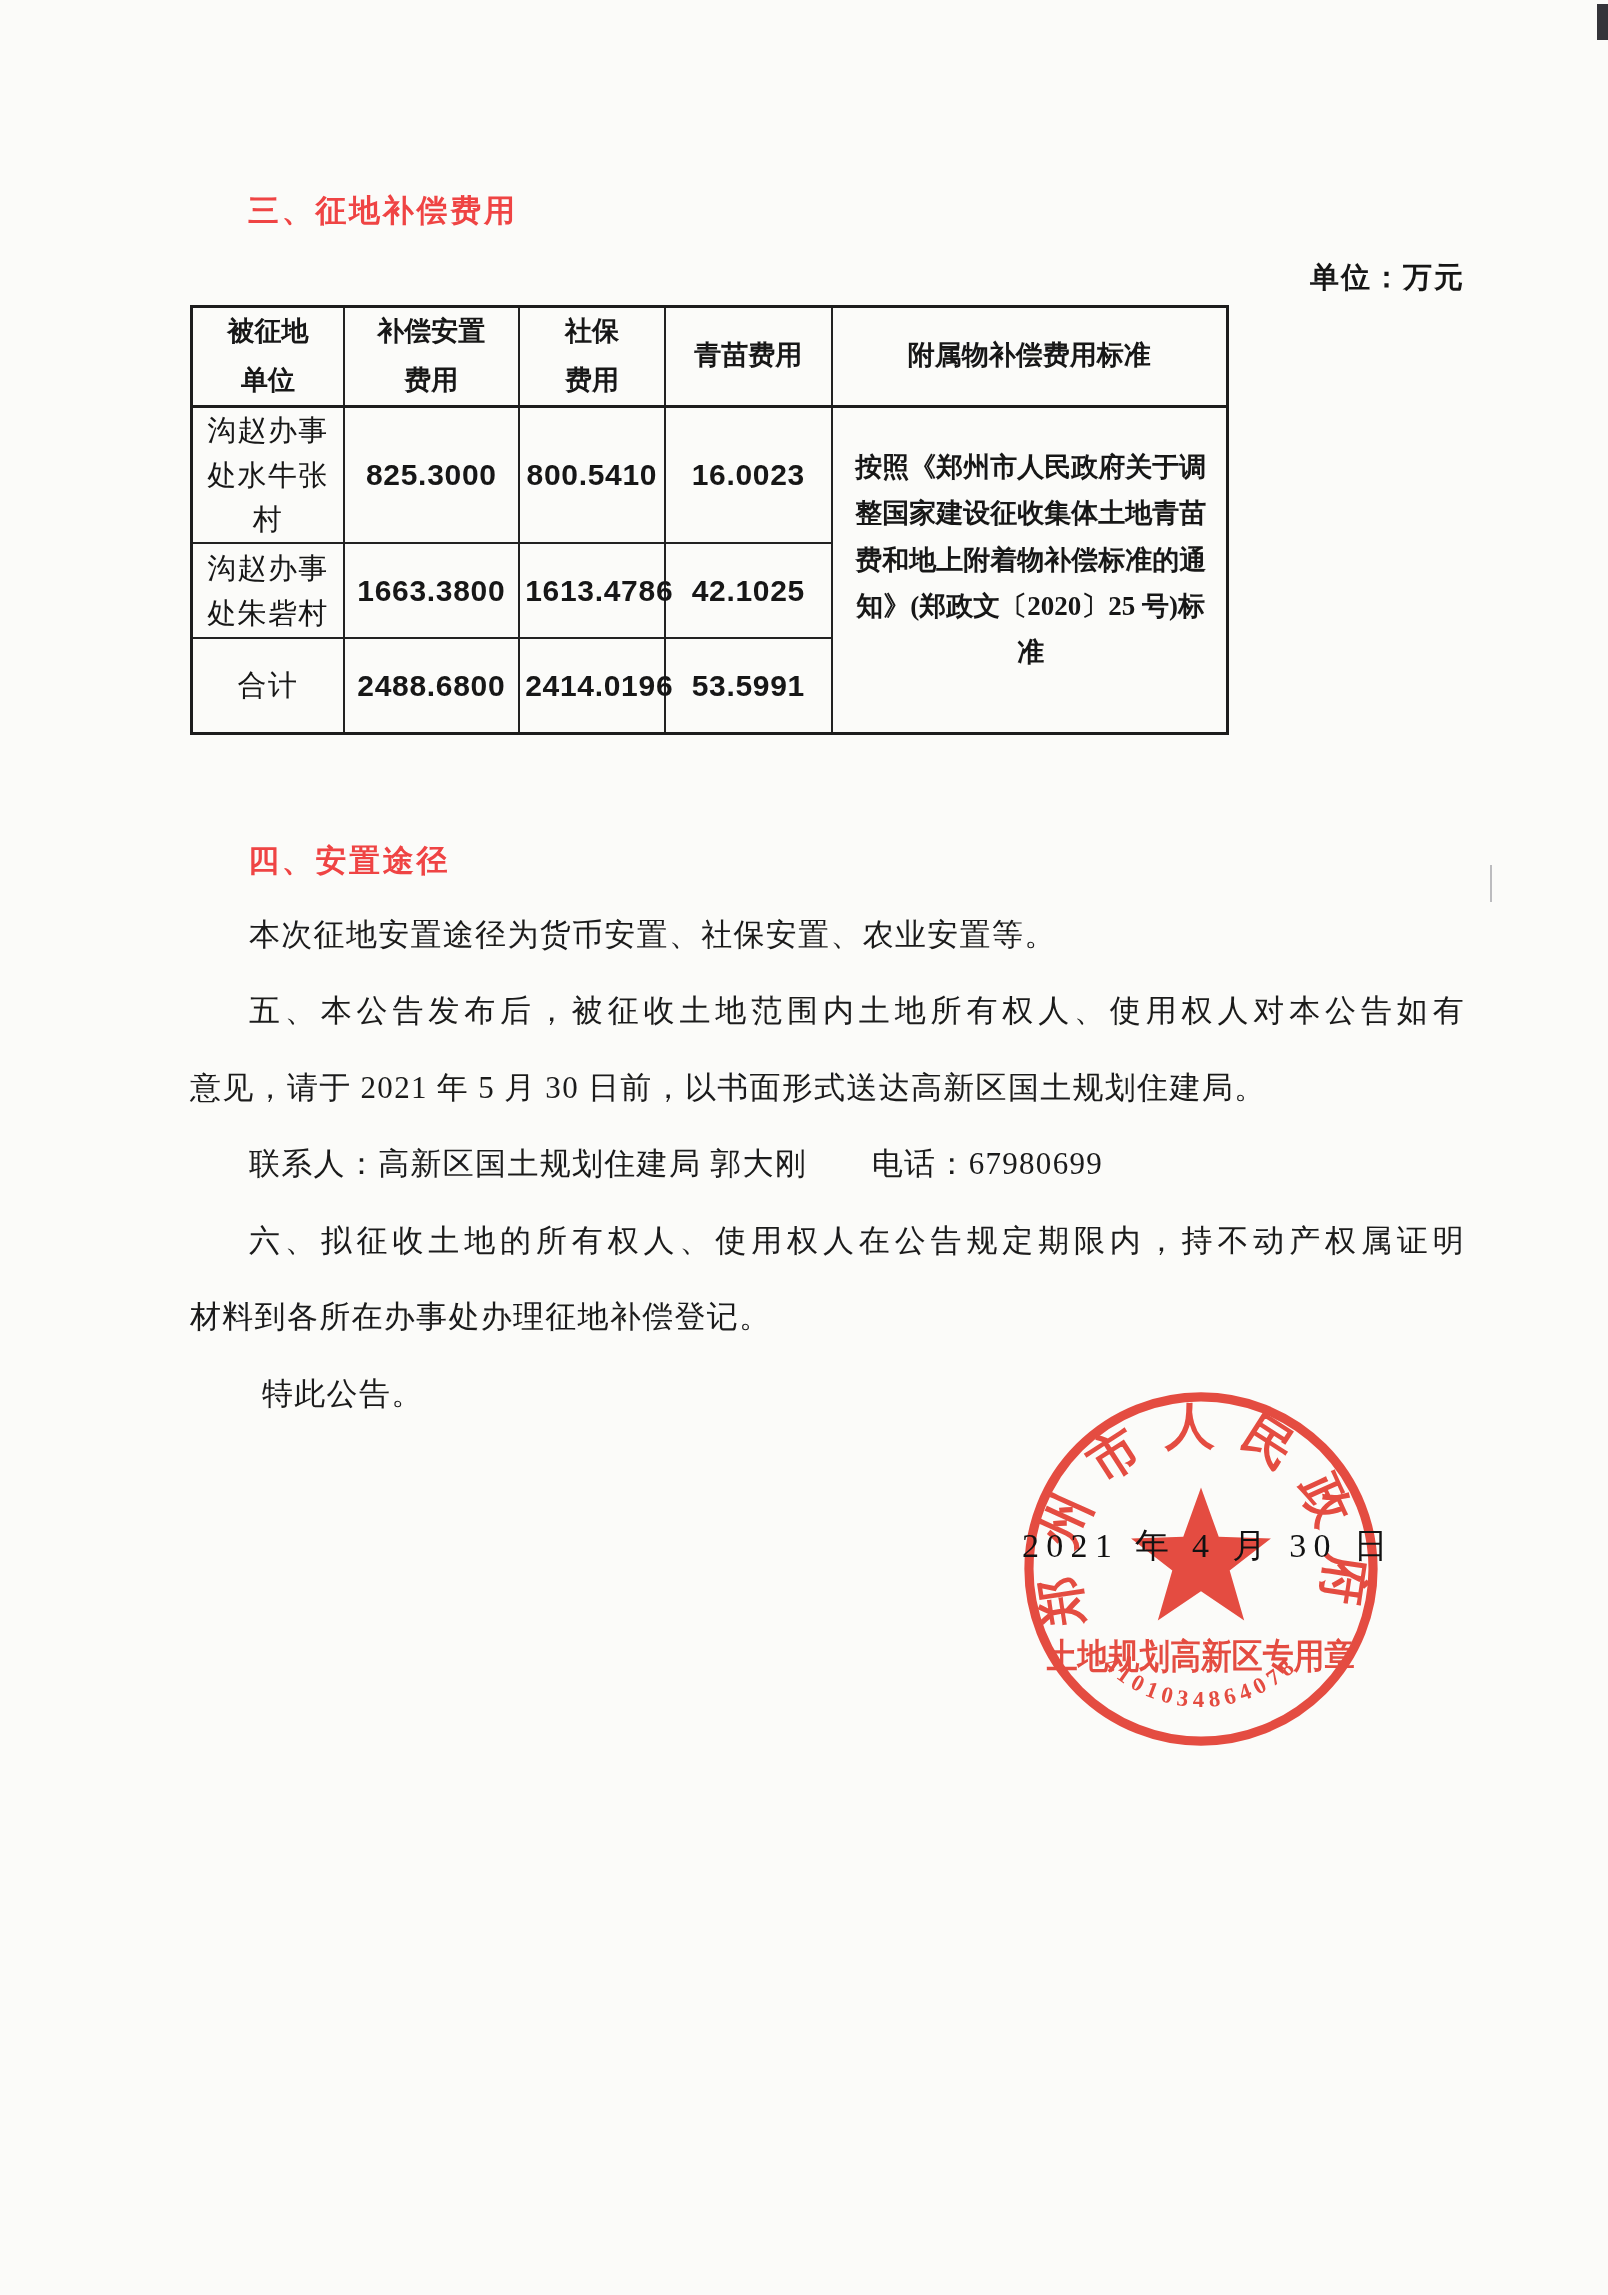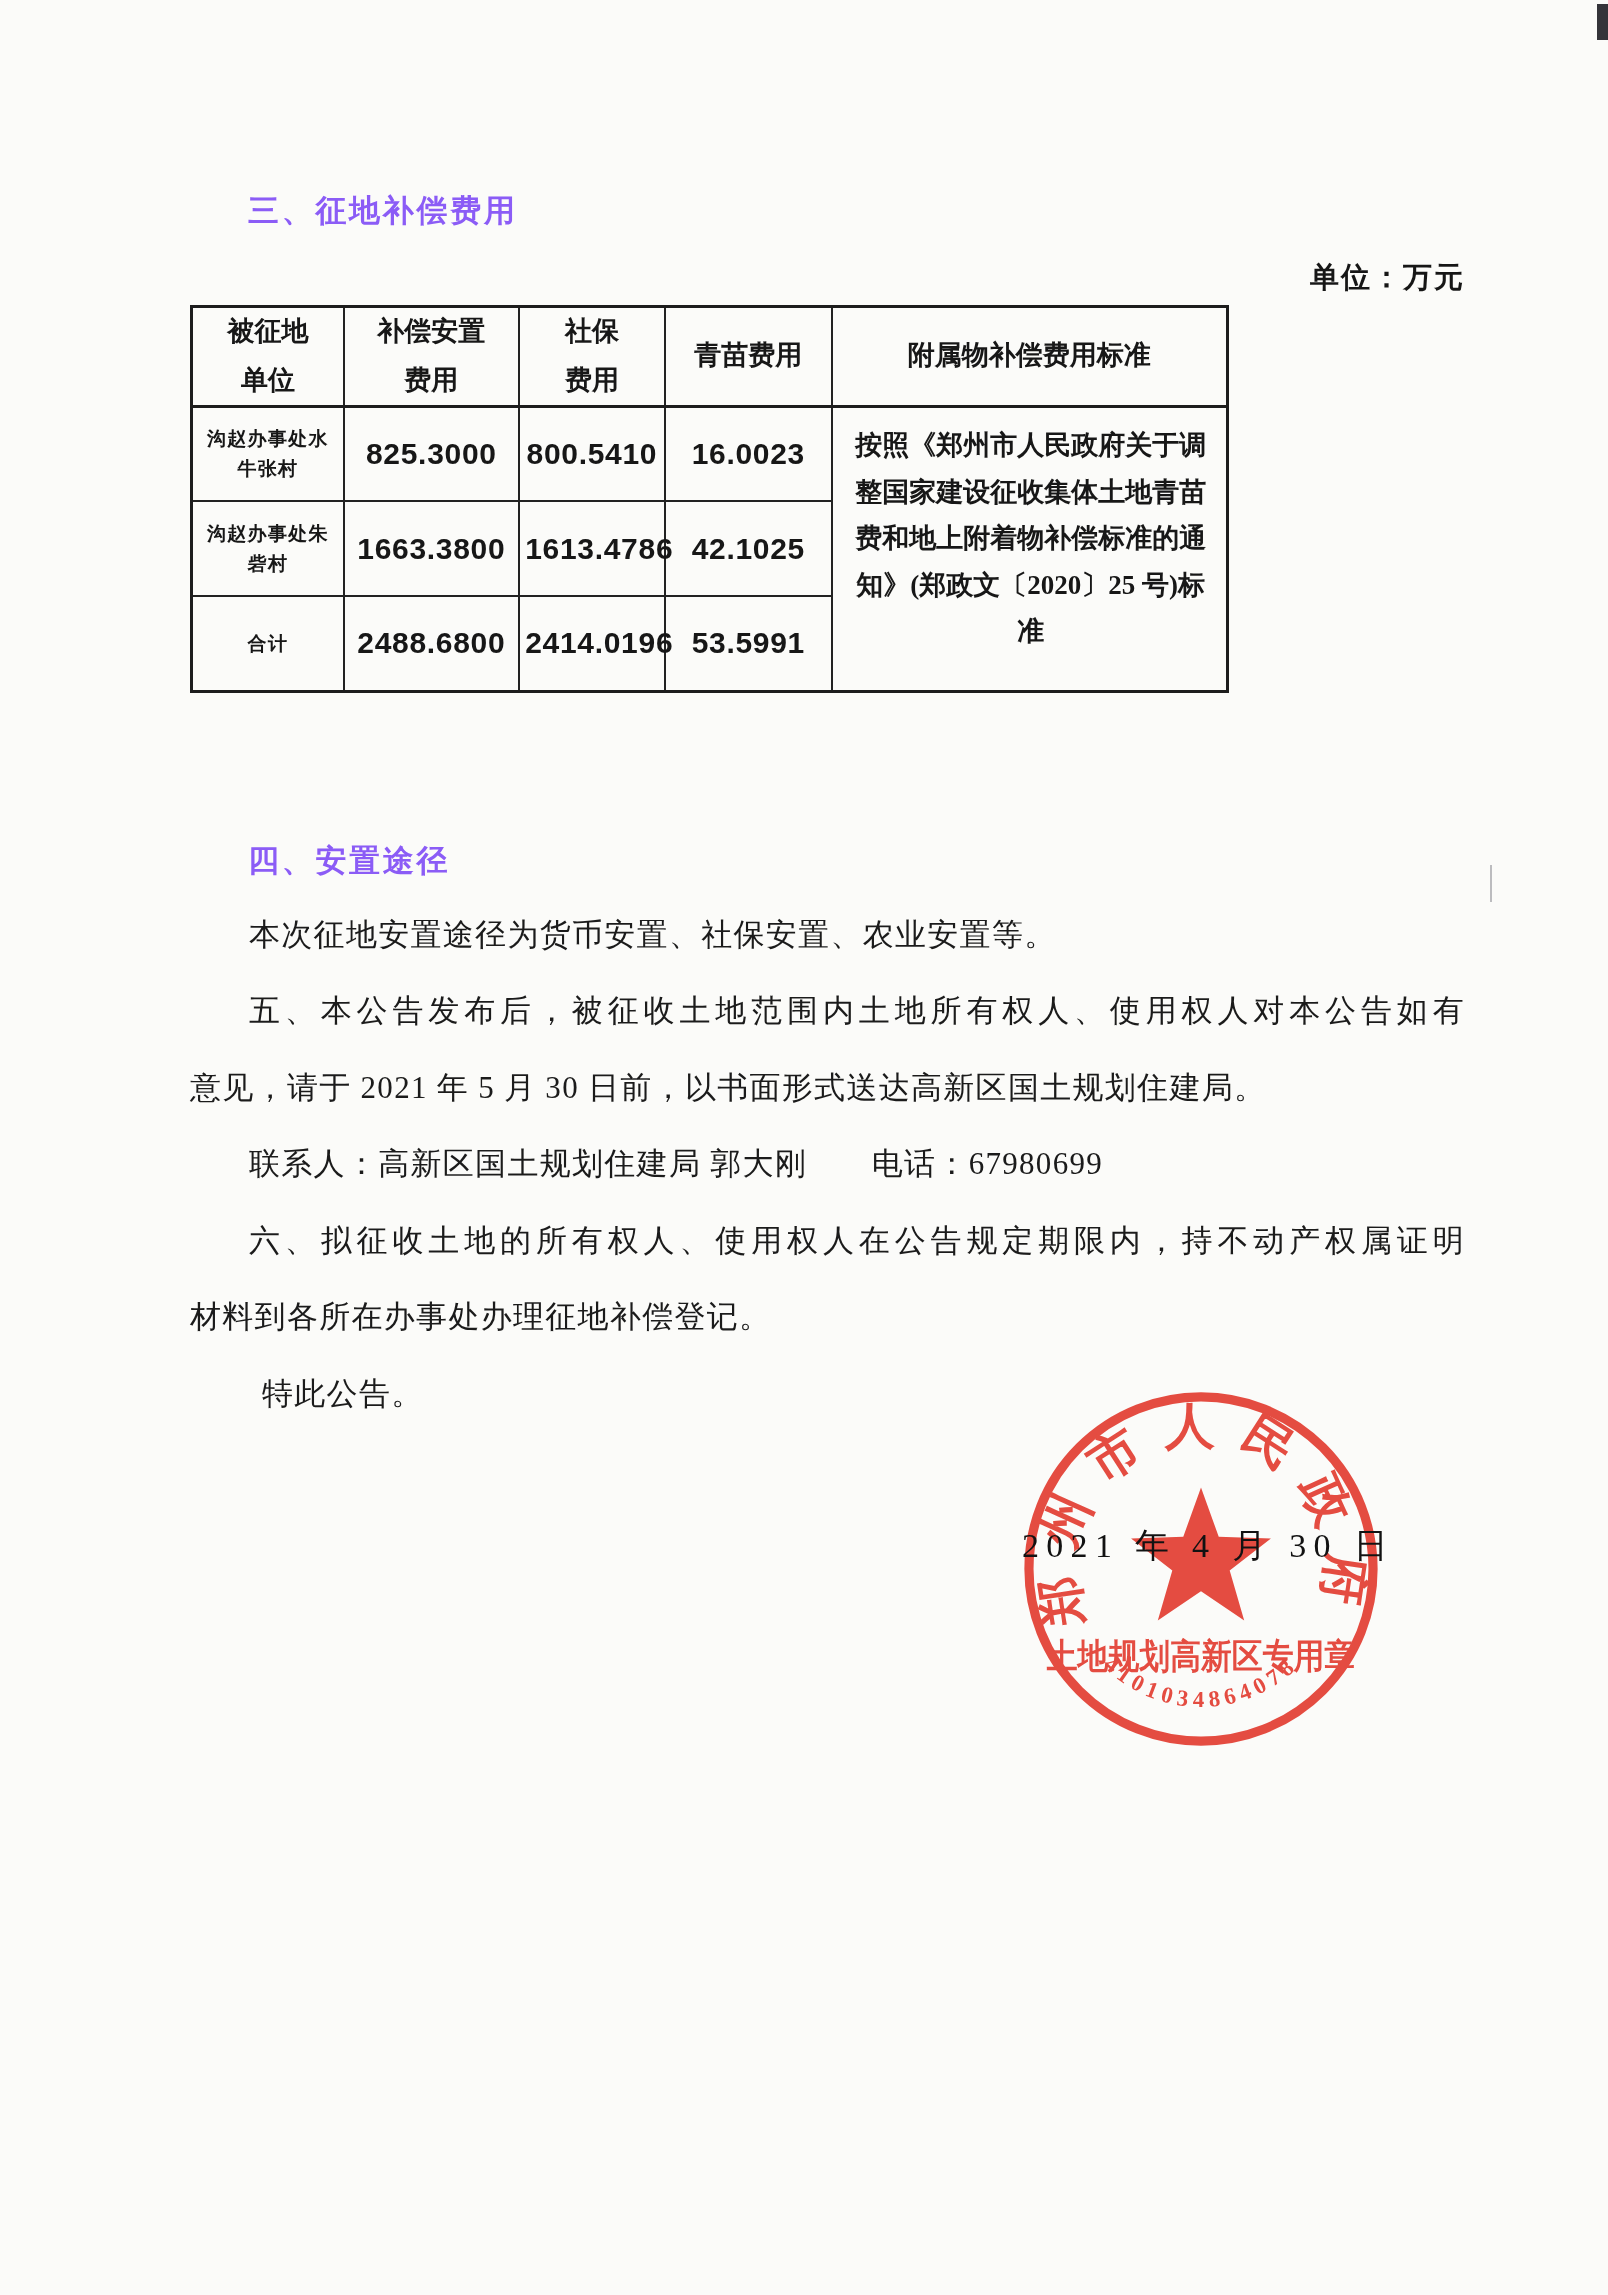--- a/index.html
+++ b/index.html
@@ -7,21 +7,21 @@
     position:relative;
     width:1609px;height:2295px;
     margin:0 auto;
     background:#fbfbf9;
     overflow:hidden;
     font-family:"Liberation Serif","DejaVu Serif",serif;
     color:#1c1c1c;
   }
   .abs{position:absolute;}
   .heading{
-    font-size:31px;font-weight:700;letter-spacing:2.7px;color:#8b5cf6;
+    font-size:31px;font-weight:700;letter-spacing:2.7px;color:#ef4444;
     white-space:nowrap;
   }
   .bodyline{
     font-size:31px;line-height:1.25;color:#1b1b1b;letter-spacing:1.3px;
     width:1275px;left:190px;
   }
   .justify-last{text-align:justify;text-align-last:justify;}
   .indent{text-indent:59px;}
   .unit-label{
     left:190px;width:1275px;text-align:right;
@@ -37,21 +37,21 @@
   table.comp th,table.comp td{
     border:2px solid #222;
     text-align:center;vertical-align:middle;
     padding:0 5.3px;
     color:#171717;
   }
   table.comp{border:3.3px solid #1d1d1d;}
   table.comp thead th{border-bottom:3.3px solid #1d1d1d;}
   .hcell{font-size:27px;font-weight:700;line-height:1.1;}
   .hcell .hl{display:block;padding:9.3px 0;}
-  .unit-cell{font-size:19px;font-weight:700;line-height:1.55;letter-spacing:1.3px;}
+  .unit-cell{font-size:29px;font-weight:400;line-height:1.55;letter-spacing:1.3px;}
   .num{
     font-family:"Liberation Sans","DejaVu Sans",sans-serif;
     font-size:30px;font-weight:700;letter-spacing:0.7px;color:#111;
   }
   .note-cell{
     vertical-align:bottom;
     font-size:27px;font-weight:700;line-height:1.72;
     text-align:justify;
     padding:0 17.3px 20px 20px !important;
     letter-spacing:0;

